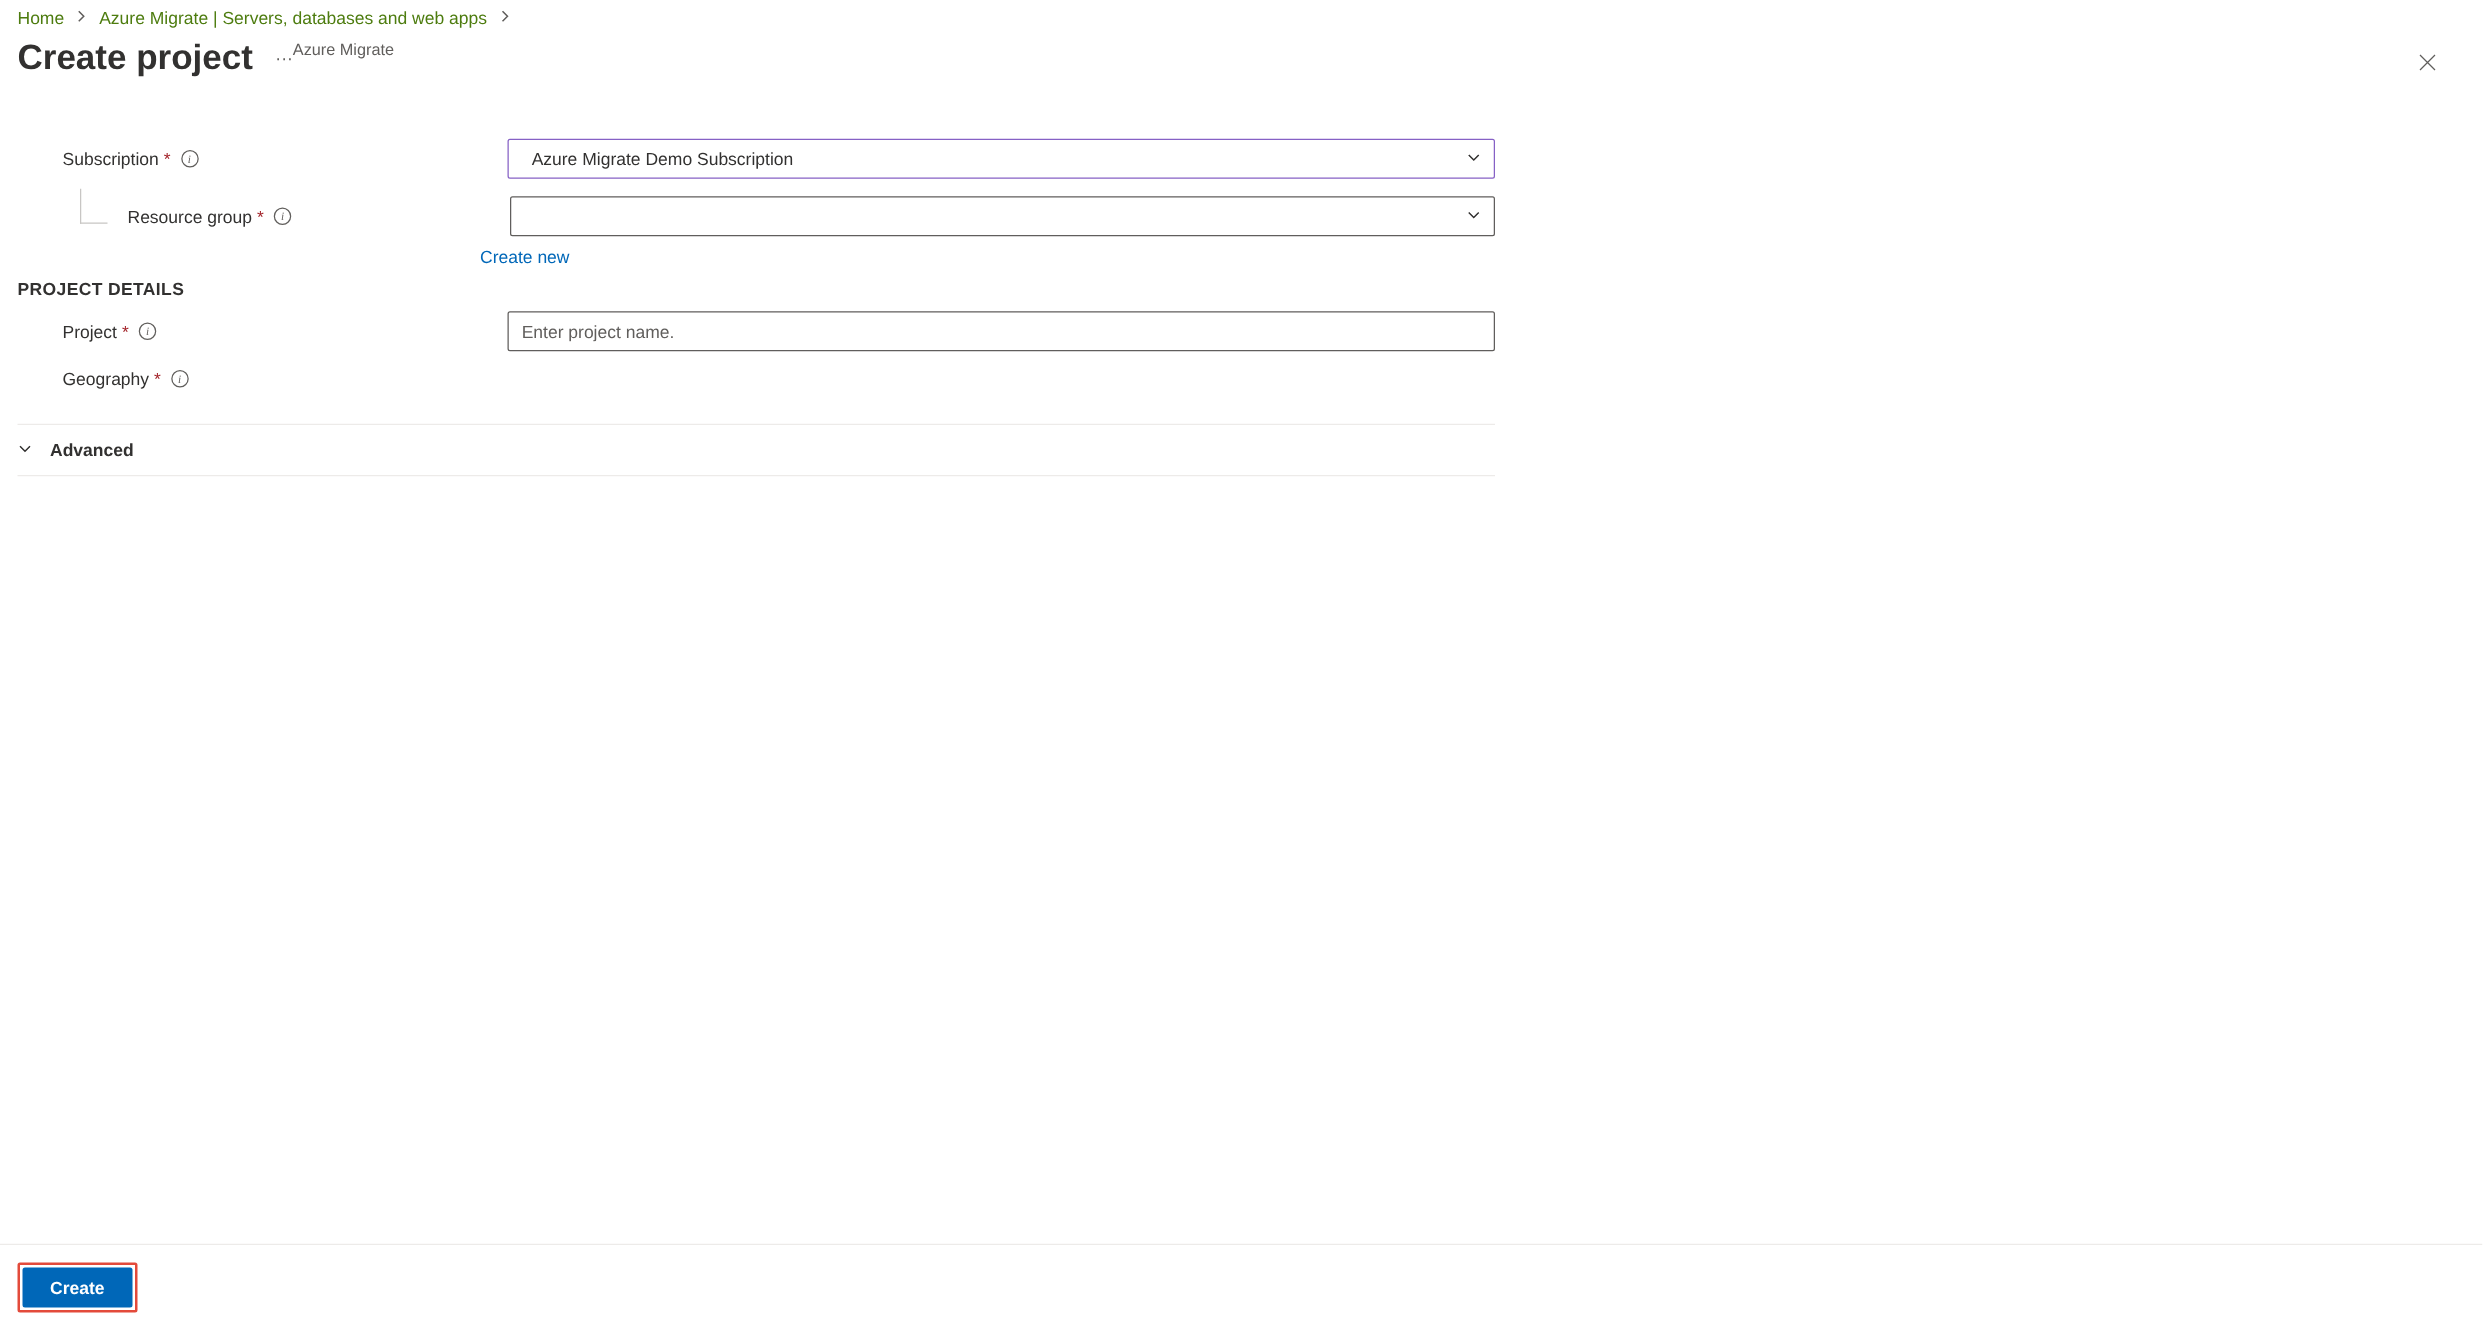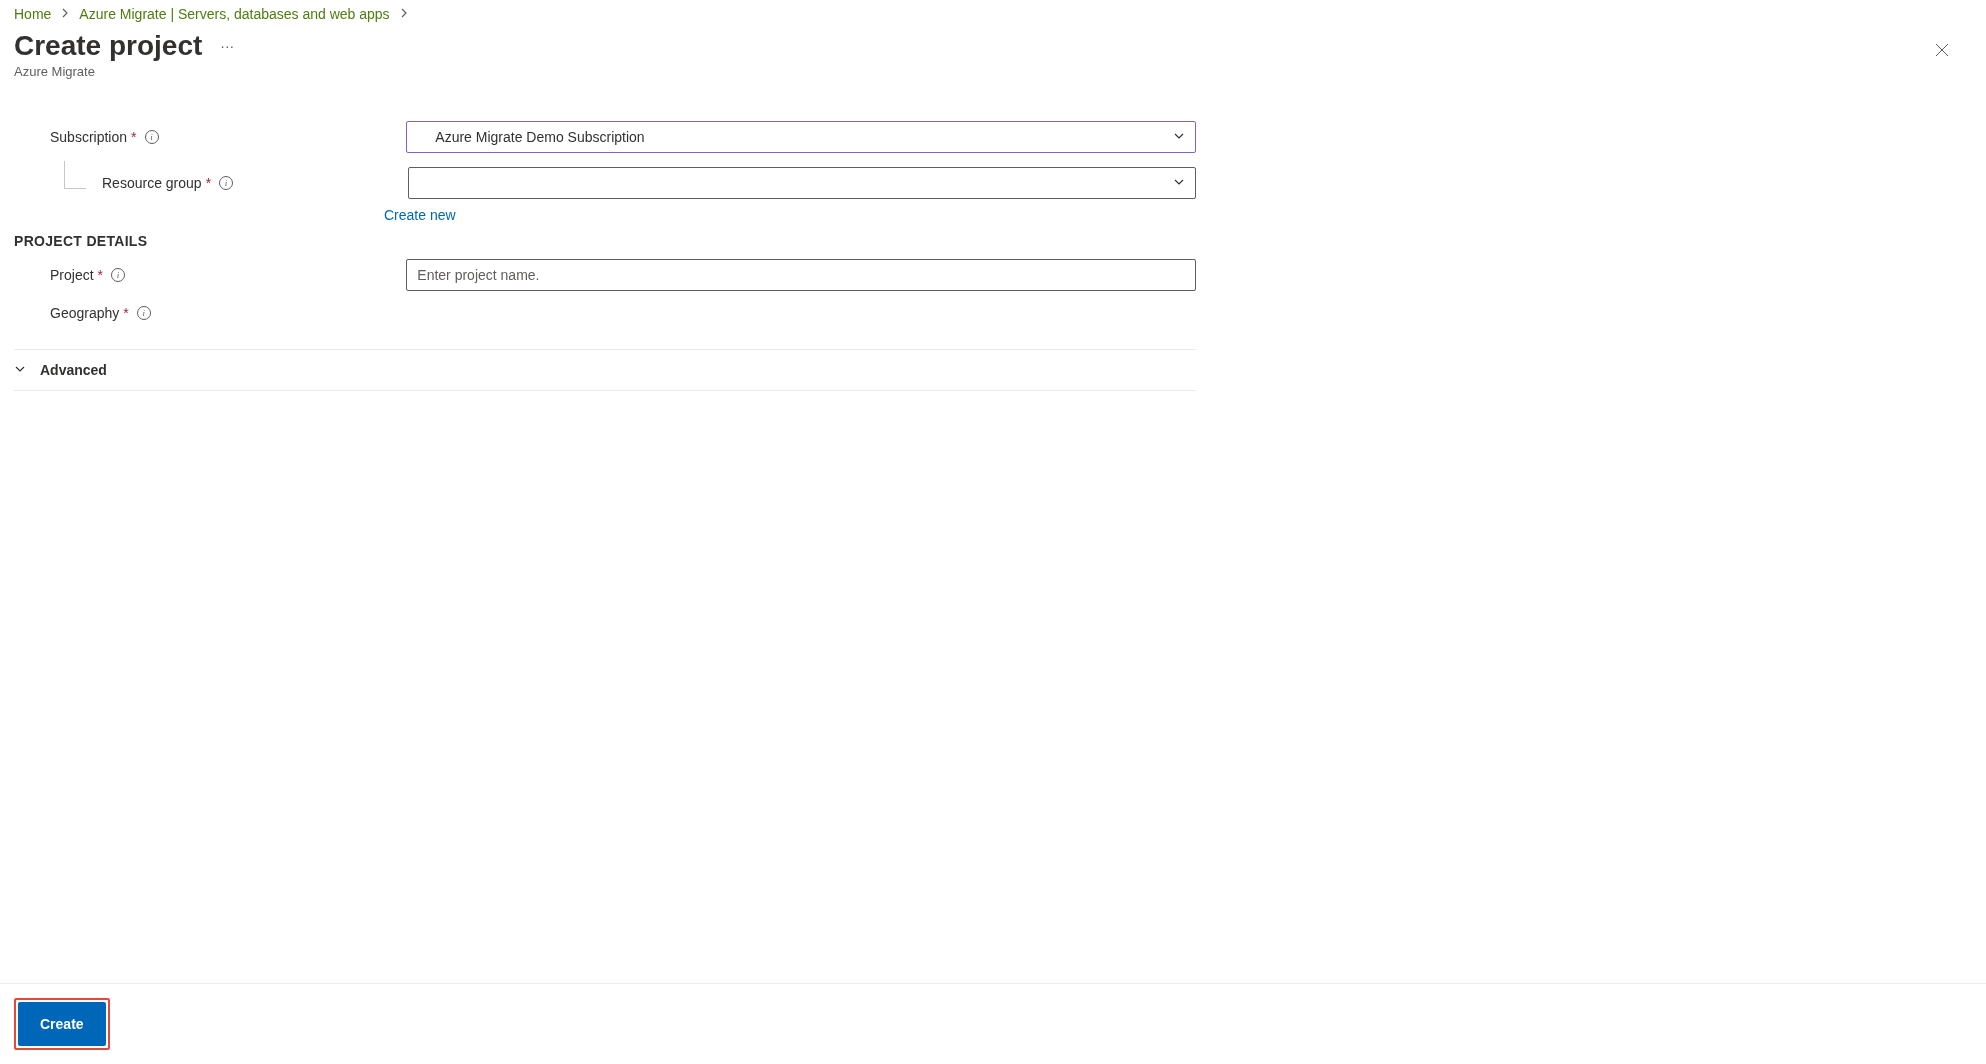--- a/index.html
+++ b/index.html
@@ -31,21 +31,21 @@
     font-size: 11px;
   }
 
   
   .header-row {
     display: flex;
     align-items: flex-start;
     justify-content: space-between;
     padding: 8px 14px 0 14px;
   }
-  .header-left { display: flex; flex-direction: column; }
+  .header-left { display: flex; flex-direction: row; }
   .title-line { display: flex; align-items: center; gap: 18px; }
   .title-line h1 {
     font-size: 28px;
     font-weight: 600;
     color: #323130;
   }
   .more-dots { color: #605e5c; font-size: 14px; cursor: pointer; }
   .subtitle { font-size: 13px; color: #605e5c; margin-top: 2px; }
   .close-btn {
     background: none; border: none; cursor: pointer;
@@ -103,21 +103,21 @@
   }
   .control-col { width: 820px; }
 
   .select {
     position: relative;
     border: 1px solid #605e5c;
     border-radius: 2px;
     height: 32px;
     display: flex;
     align-items: center;
-    padding: 0 30px 0 28px;
+    padding: 0 30px 0 18px;
     font-size: 14px;
     cursor: pointer;
     background: #fff;
   }
   .select.focused { border-color: #8661c5; }
   .select .chev {
     position: absolute; right: 10px; top: 50%;
     transform: translateY(-50%);
     color: #323130;
     pointer-events: none;
@@ -178,21 +178,21 @@
   .highlight-box {
     border: 2px solid #e34a3b;
     display: inline-block;
     padding: 2px;
     border-radius: 2px;
   }
   .create-btn {
     background: #0067b8;
     color: #fff;
     border: none;
-    height: 44px;
+    height: 32px;
     padding: 0 22px;
     font-size: 14px;
     font-weight: 600;
     cursor: pointer;
     border-radius: 2px;
   }
 
   svg.chev-svg { width: 12px; height: 12px; }
 </style>
 </head>

